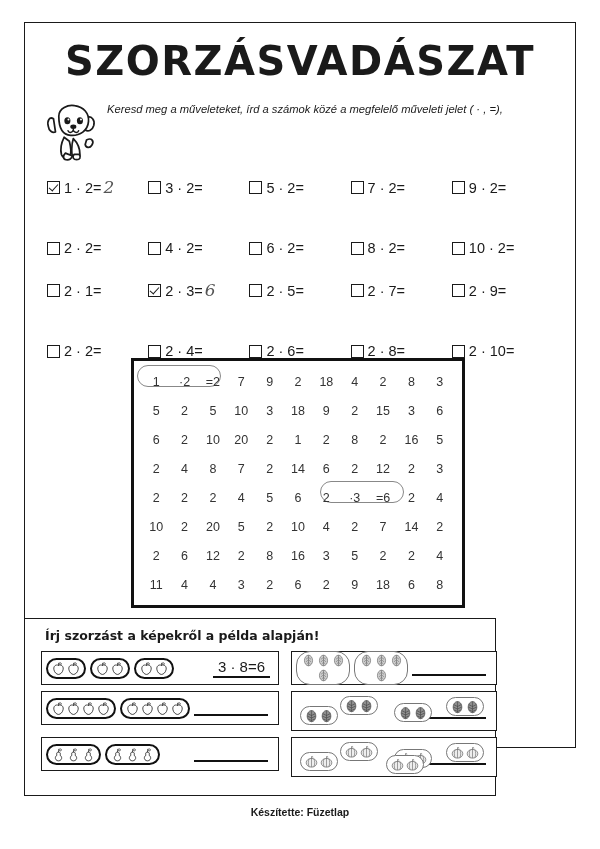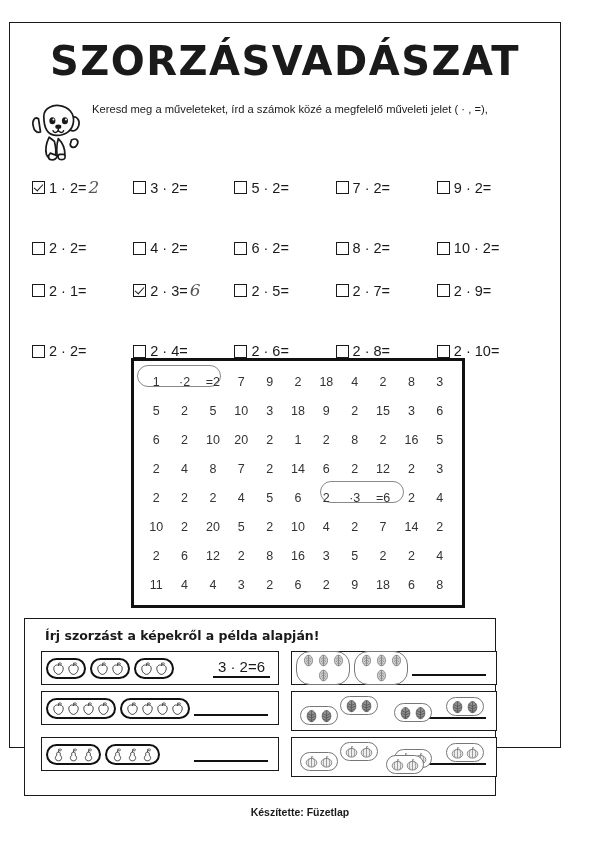--- a/index.html
+++ b/index.html
@@ -16,39 +16,40 @@
     overflow: hidden;
   }
 
   
   .panel {
     position: absolute;
     border: 1.5px solid #1a1a1a;
     background: #fff;
     box-sizing: border-box;
   }
-  #panel-top   { left: 9px; top: 22px;  width: 552px; height: 726px; }
+  #panel-top   { left: 24px; top: 22px;  width: 552px; height: 726px; }
   #panel-bottom{ left: 24px; top: 618px; width: 472px; height: 178px; }
 
   
   .title {
     text-align: center;
     font-family: "DejaVu Sans", sans-serif;
     font-weight: bold;
     font-size: 40px;
     letter-spacing: 1.5px;
     margin: 18px 0 0 0;
     line-height: 1;
   }
 
   
   .intro {
     display: flex;
     align-items: flex-start;
     margin: 16px 14px 0 14px;
+    font-style: italic;
   }
   .dog-wrap {
     flex: 0 0 66px;
     height: 66px;
     margin-top: 2px;
   }
   .intro-text {
     flex: 1 1 auto;
     font-size: 11.2px;
     line-height: 1.45;
@@ -485,21 +486,21 @@
             <path d="M12 7 C8 5 4 8 4.5 13 C5 18 9 21.5 12 21.5 C15 21.5 19 18 19.5 13 C20 8 16 5 12 7 Z" fill="#fff" stroke="#222" stroke-width="1.3"></path>
             <path d="M12 7 L12.5 3.5" stroke="#222" stroke-width="1.3" fill="none" stroke-linecap="round"></path>
             <path d="M12.5 4 C15 2 17 3 16.5 5 C16 6.6 13.6 6.2 12.5 4 Z" fill="#fff" stroke="#222" stroke-width="1.1"></path>
           </svg>
           <svg viewBox="0 0 24 24" width="15" height="15">
             <path d="M12 7 C8 5 4 8 4.5 13 C5 18 9 21.5 12 21.5 C15 21.5 19 18 19.5 13 C20 8 16 5 12 7 Z" fill="#fff" stroke="#222" stroke-width="1.3"></path>
             <path d="M12 7 L12.5 3.5" stroke="#222" stroke-width="1.3" fill="none" stroke-linecap="round"></path>
             <path d="M12.5 4 C15 2 17 3 16.5 5 C16 6.6 13.6 6.2 12.5 4 Z" fill="#fff" stroke="#222" stroke-width="1.1"></path>
           </svg>
         </div>
-        <div class="answer" style="margin-left: auto; margin-right: 4px;">3 · 2=6</div>
+        <div class="answer" style="margin-left: auto; margin-right: 4px;">3 · 8=6</div>
       </div>
       <div class="ex-box">
         <div class="grp thin" style="flex-wrap: wrap; width: 46px;">
           <svg viewBox="0 0 24 24" width="15" height="15">
             <ellipse cx="12" cy="12" rx="6.5" ry="8.5" fill="#cfcfcf" stroke="#6a6a6a" stroke-width="1.1"></ellipse>
             <path d="M12 3.5 L12 20.5" stroke="#6a6a6a" stroke-width="1"></path>
             <path d="M12 7 L8 10 M12 7 L16 10 M12 11 L8 14 M12 11 L16 14 M12 15 L9 17.5 M12 15 L15 17.5" stroke="#6a6a6a" stroke-width="0.9"></path>
           </svg>
           <svg viewBox="0 0 24 24" width="15" height="15">
             <ellipse cx="12" cy="12" rx="6.5" ry="8.5" fill="#cfcfcf" stroke="#6a6a6a" stroke-width="1.1"></ellipse>

